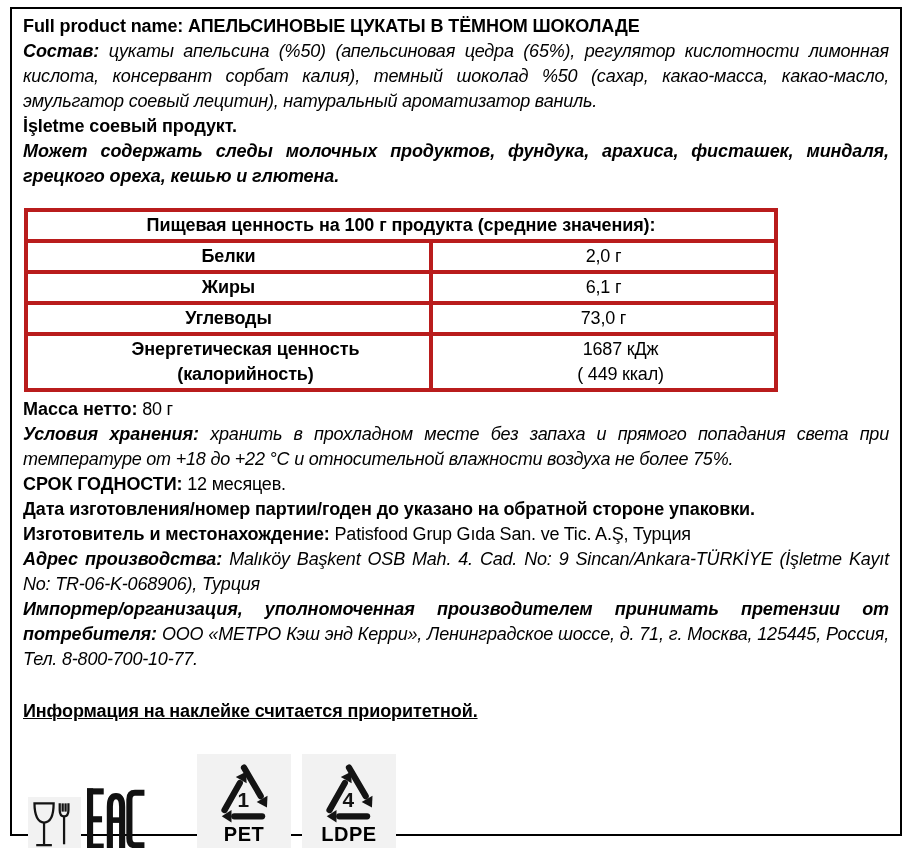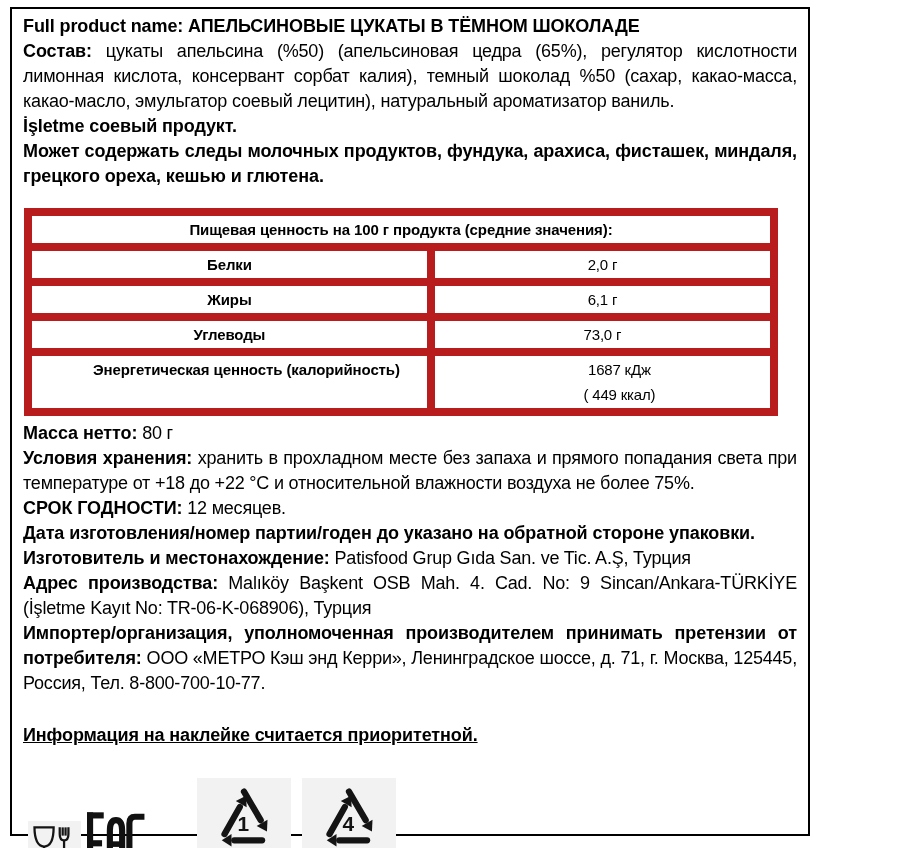--- a/index.html
+++ b/index.html
@@ -1,24 +1,24 @@
 <!DOCTYPE html>
 <html><head>
 <meta charset="utf-8">
 <style>
   html,body{margin:0;padding:0;background:#ffffff;}
   body{width:914px;height:848px;font-family:"Liberation Sans",sans-serif;color:#000;}
-  .sheet{position:relative;box-sizing:border-box;margin:7px 0 0 10px;width:800px;height:829px;
+  .sheet{position:relative;box-sizing:border-box;margin:7px 0 0 10px;width:892px;height:829px;
          border:2px solid #000;padding:5px 11px 0 11px;font-size:18px;line-height:25px;letter-spacing:-0.2px;}
   p{margin:0;}
   .b{font-weight:bold;letter-spacing:-0.1px;}
-  .just{text-align:justify;}
+  .just{text-align:justify;font-style:italic;}
   table.nutri{border-collapse:collapse;width:754px;margin:19px 0 5px 1px;table-layout:fixed;}
-  table.nutri td{border:8px solid #b91c1c;padding:1px 6px;text-align:center;vertical-align:middle;
-                 font-size:15px;line-height:25px;}
+  table.nutri td{border:4px solid #b91c1c;padding:1px 6px;text-align:center;vertical-align:middle;
+                 font-size:18px;line-height:25px;}
   table.nutri col.c1{width:54%;} table.nutri col.c2{width:46%;}
   tr.energy td{vertical-align:top;padding-left:40px;}
   .priority{margin-top:27px;text-decoration:underline;}
   .icons{position:relative;height:102px;margin-top:30px;}
   .iconbox{position:absolute;background:#f2f2f2;display:flex;flex-direction:column;
            align-items:center;justify-content:center;}
   .glassbox{left:5px;top:43px;width:53px;height:58px;}
   .eac{position:absolute;left:64px;top:32px;}
   .recyclebox{top:0;width:94px;height:94px;padding-top:2px;box-sizing:border-box;}
   .petbox{left:174px;} .ldpebox{left:279px;}

